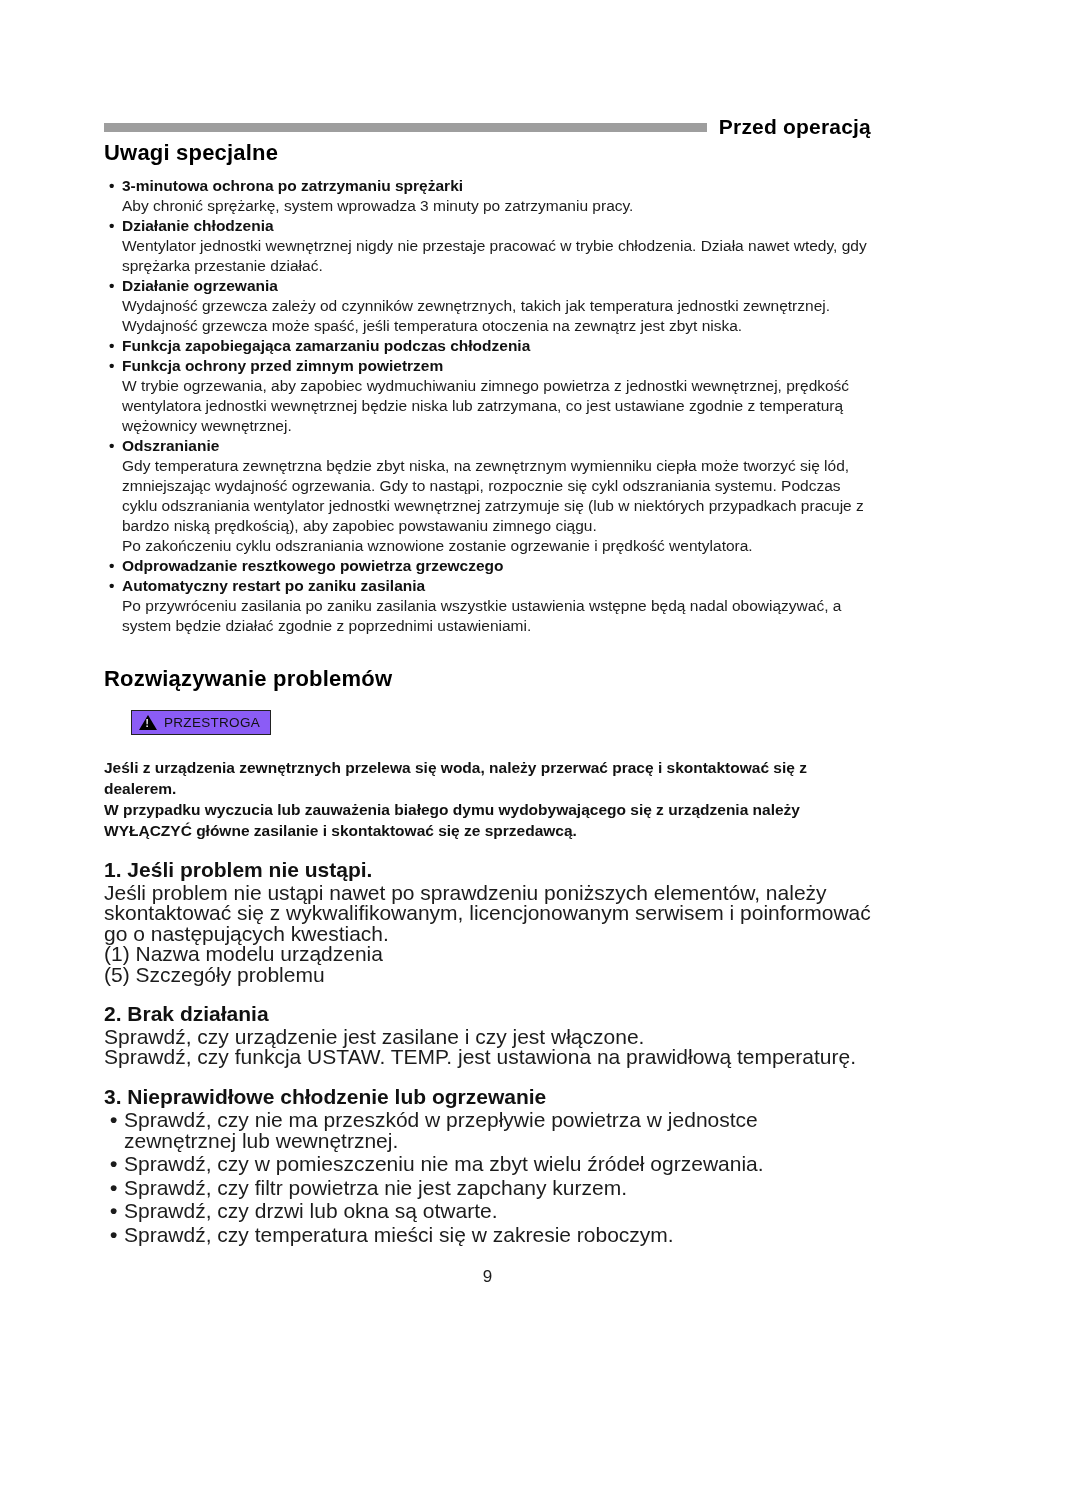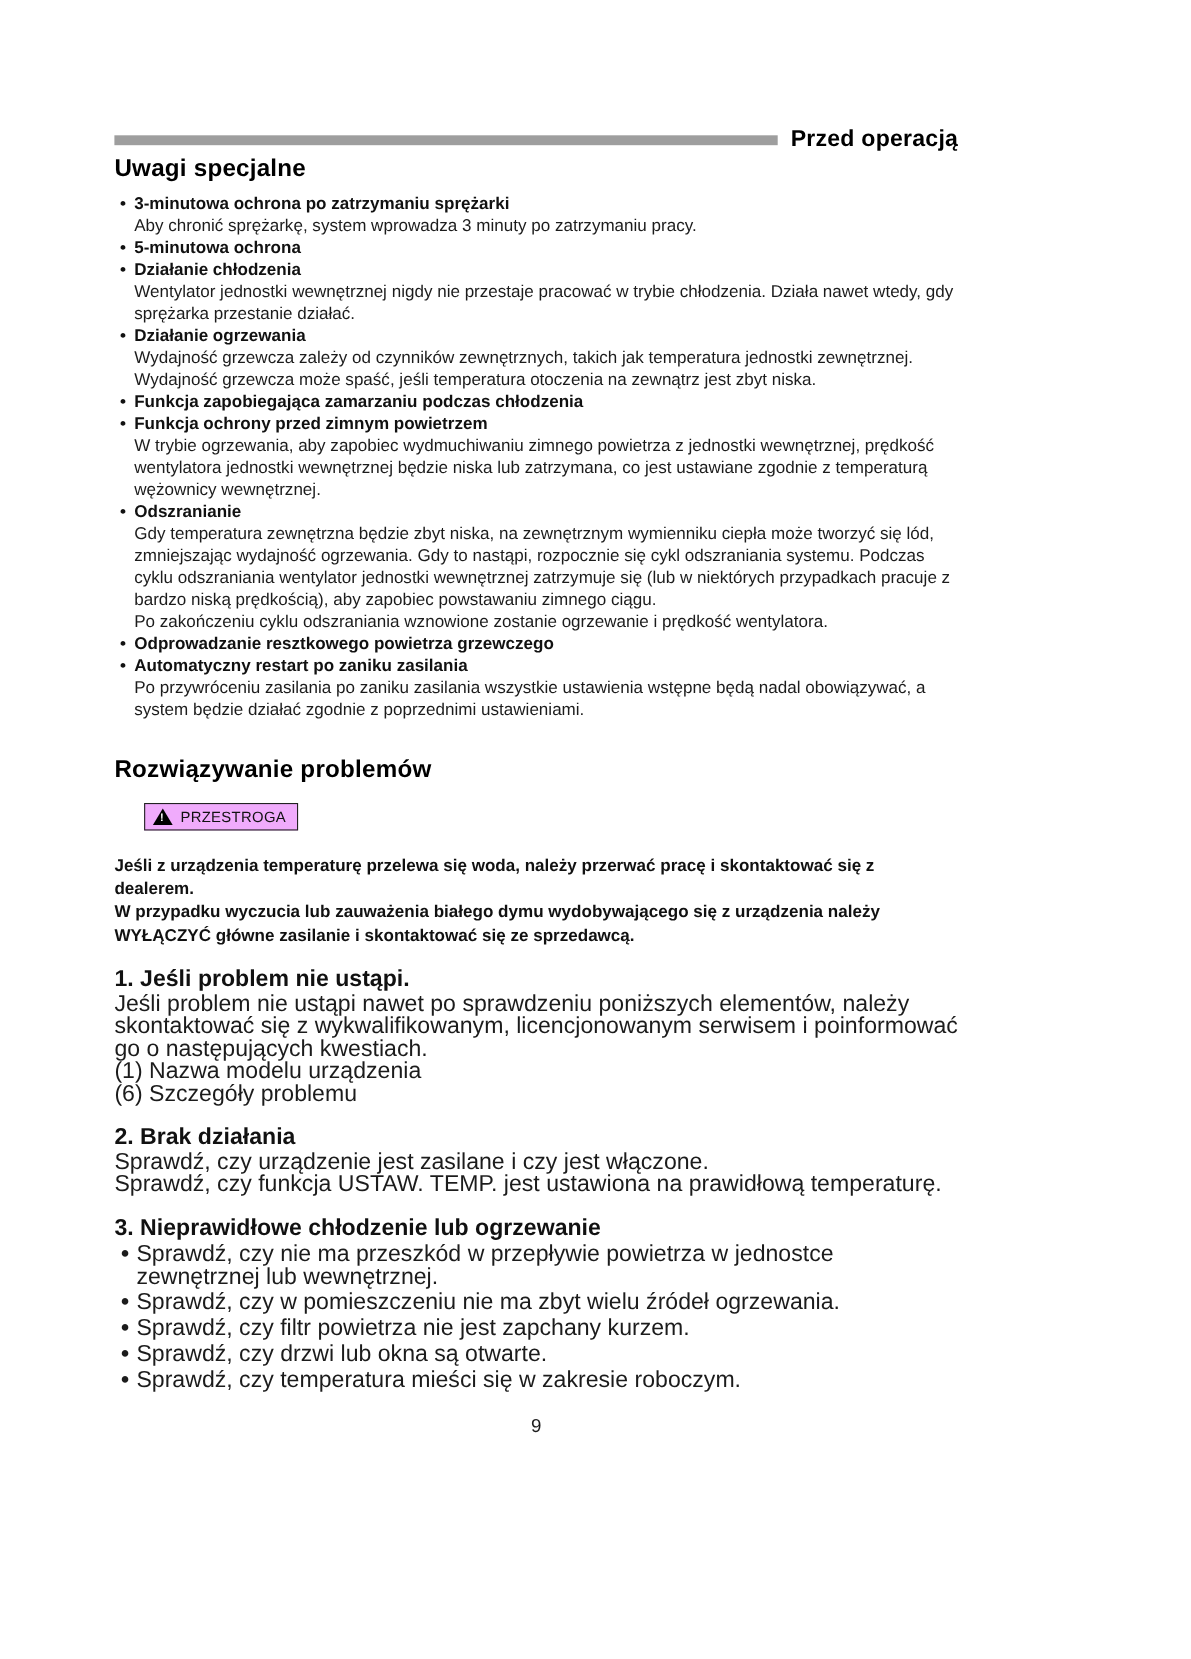--- a/index.html
+++ b/index.html
@@ -39,21 +39,21 @@
     font-weight:bold;
   }
   .note-body { color:#1c1c1c; }
 
   
   .caution-box {
     display:inline-flex; align-items:center; gap:7px;
     border:1.5px solid #222;
     padding:4px 10px 4px 7px;
     margin:18px 0 0 27px;
-    background:#f0abfc;
+    background:#8b5cf6;
   }
   .warn-icon {
     width:0; height:0;
     border-left:9px solid transparent;
     border-right:9px solid transparent;
     border-bottom:15px solid #000;
     position:relative;
   }
   .warn-icon::after {
     content:"!";
@@ -99,21 +99,20 @@
   <div class="h-main">Uwagi specjalne</div>
 
   <div class="notes">
 
     <div class="note">
       <div class="note-title">3-minutowa ochrona po zatrzymaniu sprężarki</div>
       <div class="note-body">Aby chronić sprężarkę, system wprowadza 3 minuty po zatrzymaniu pracy.</div>
     </div>
 
     <div class="note">
-      <div class="note-title">5-minutowa ochrona</div>
     </div>
 
     <div class="note">
       <div class="note-title">Działanie chłodzenia</div>
       <div class="note-body">Wentylator jednostki wewnętrznej nigdy nie przestaje pracować w trybie chłodzenia. Działa nawet wtedy, gdy sprężarka przestanie działać.</div>
     </div>
 
     <div class="note">
       <div class="note-title">Działanie ogrzewania</div>
       <div class="note-body">Wydajność grzewcza zależy od czynników zewnętrznych, takich jak temperatura jednostki zewnętrznej. Wydajność grzewcza może spaść, jeśli temperatura otoczenia na zewnątrz jest zbyt niska.</div>
@@ -146,29 +145,29 @@
   </div>
 
   <div class="h-main h-trouble">Rozwiązywanie problemów</div>
 
   <div class="caution-box">
     <span class="warn-icon"></span>
     <span class="caution-text">PRZESTROGA</span>
   </div>
 
   <div class="warn-block">
-    <p class="warn-para">Jeśli z urządzenia temperaturę przelewa się woda, należy przerwać pracę i skontaktować się z dealerem.</p>
+    <p class="warn-para">Jeśli z urządzenia zewnętrznych przelewa się woda, należy przerwać pracę i skontaktować się z dealerem.</p>
     <p class="warn-para">W przypadku wyczucia lub zauważenia białego dymu wydobywającego się z urządzenia należy WYŁĄCZYĆ główne zasilanie i skontaktować się ze sprzedawcą.</p>
   </div>
 
   <div class="sub-section">
     <div class="sub-title">1. Jeśli problem nie ustąpi.</div>
     <div class="sub-body">Jeśli problem nie ustąpi nawet po sprawdzeniu poniższych elementów, należy skontaktować się z wykwalifikowanym, licencjonowanym serwisem i poinformować go o następujących kwestiach.</div>
     <div class="sub-body">(1) Nazwa modelu urządzenia</div>
-    <div class="sub-body">(6) Szczegóły problemu</div>
+    <div class="sub-body">(5) Szczegóły problemu</div>
   </div>
 
   <div class="sub-section">
     <div class="sub-title">2. Brak działania</div>
     <div class="sub-body">Sprawdź, czy urządzenie jest zasilane i czy jest włączone.</div>
     <div class="sub-body">Sprawdź, czy funkcja USTAW. TEMP. jest ustawiona na prawidłową temperaturę.</div>
   </div>
 
   <div class="sub-section">
     <div class="sub-title">3. Nieprawidłowe chłodzenie lub ogrzewanie</div>

